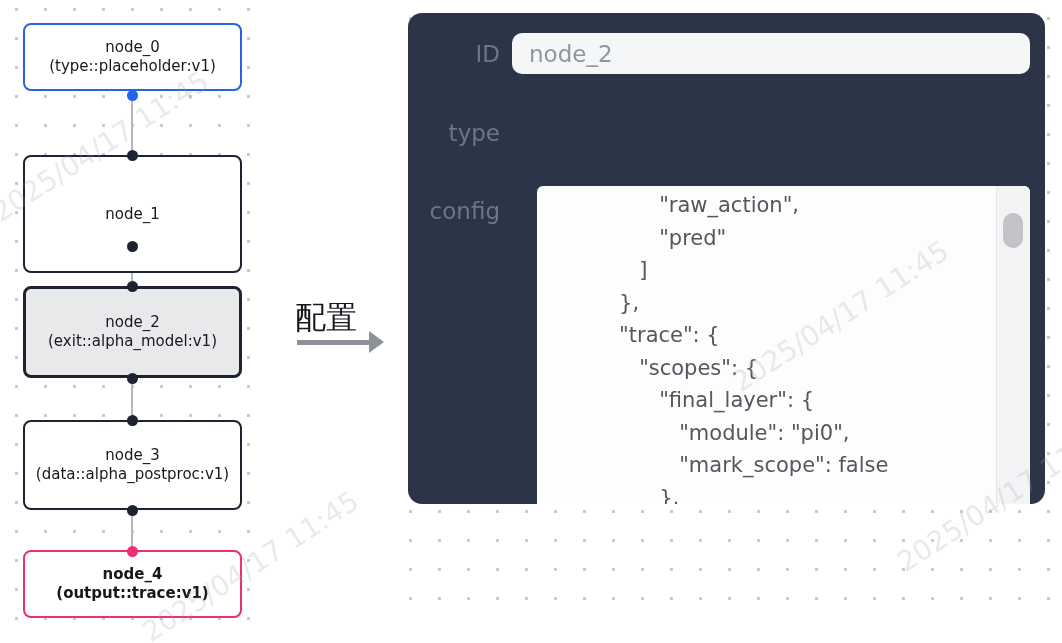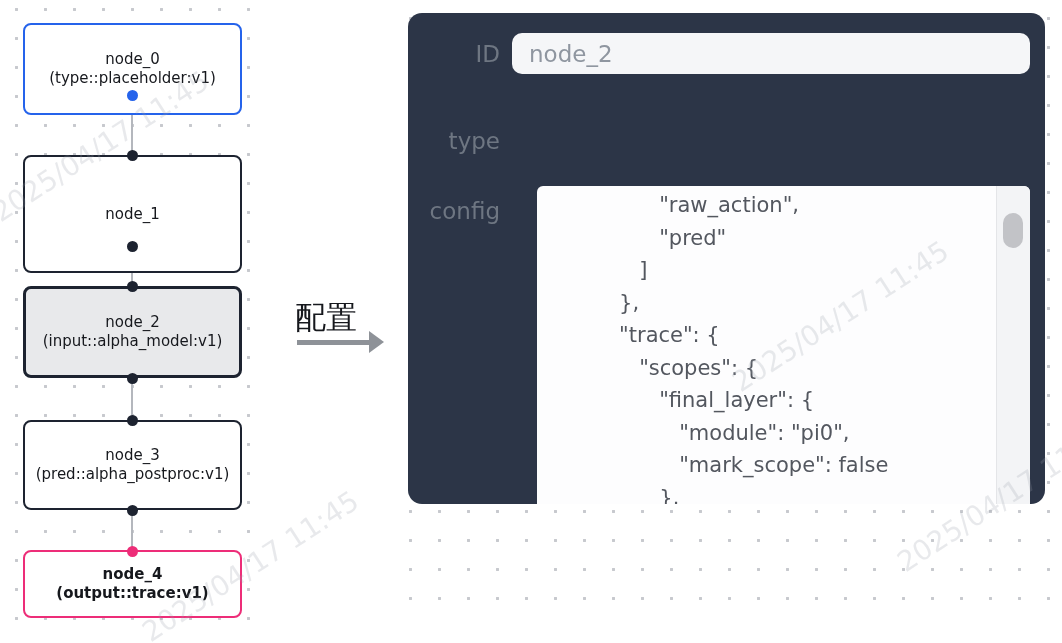--- a/index.html
+++ b/index.html
@@ -35,21 +35,21 @@
   #annot-label { position:absolute; left:295px; top:297px; font-size:31px; color:#16181d; z-index:2; }
   #arrow-line  { position:absolute; left:297px; top:340px; width:73px; height:5px; background:#8e9298; z-index:2; }
   #arrow-head  { position:absolute; left:369px; top:331px; width:0; height:0; z-index:2;
                  border-left:15px solid #8e9298; border-top:11px solid transparent; border-bottom:11px solid transparent; }
 
   
   #panel { position:absolute; left:408px; top:13px; width:637px; height:491px; background:#2c3547;
            border-radius:14px; overflow:hidden; z-index:10; }
   .field-label { position:absolute; left:0; width:92px; text-align:right; font-size:23px; color:#6e7682; }
   #label-id     { top:28px; }
-  #label-type   { top:107px;margin-top:8px; }
+  #label-type   { top:107px; }
   #label-config { top:185px; }
   .field-input { position:absolute; left:104px; width:518px; height:41px; border:none; outline:none;
                  border-radius:10px; background:#f5f6f8; color:#8f96a0; font-size:23px; padding:0 17px;
                  font-family:"DejaVu Sans","Liberation Sans",sans-serif; }
   #input-id   { top:20px; }
   #input-type { top:98px; }
 
   #config-area { position:absolute; left:129px; top:173px; width:493px; height:362px;
                  background:#fdfdfe; border-radius:6px; overflow:hidden; }
   #config-text { position:absolute; left:2px; top:3px; white-space:pre; font-size:21px; line-height:32.5px;
@@ -77,34 +77,34 @@
   <div class="wm" style="left:-25px; top:130px;">2025/04/17 11:45</div>
   <div class="wm" style="left:125px; top:550px;">2025/04/17 11:45</div>
   <div class="wm" style="left:715px; top:300px;">2025/04/17 11:45</div>
   <div class="wm" style="left:880px; top:480px;">2025/04/17 11:45</div>
 
   <div class="edge" style="top:95px;  height:60px;"></div>
   <div class="edge" style="top:246px; height:40px;"></div>
   <div class="edge" style="top:378px; height:42px;"></div>
   <div class="edge" style="top:510px; height:41px;"></div>
 
-  <div class="node node-input" style="top:23px; height:92px;text-align:right;">
+  <div class="node node-input" style="top:23px; height:68px;text-align:right;">
     <span class="title">node_0</span>
     <span class="sub">(type::placeholder:v1)</span>
   </div>
   <div class="node" style="top:155px; height:118px;">
     <span class="title">node_1</span>
   </div>
   <div class="node node-selected" style="top:286px; height:92px;">
     <span class="title">node_2</span>
-    <span class="sub">(input::alpha_model:v1)</span>
+    <span class="sub">(exit::alpha_model:v1)</span>
   </div>
   <div class="node" style="top:420px; height:90px;">
     <span class="title">node_3</span>
-    <span class="sub">(pred::alpha_postproc:v1)</span>
+    <span class="sub">(data::alpha_postproc:v1)</span>
   </div>
   <div class="node node-output" style="top:550px; height:68px;font-weight:bold;">
     <span class="title">node_4</span>
     <span class="sub">(output::trace:v1)</span>
   </div>
 
   <div class="port port-blue" style="top:90px;"></div>
   <div class="port" style="top:150px;"></div>
   <div class="port" style="top:241px;"></div>
   <div class="port" style="top:281px;"></div>

